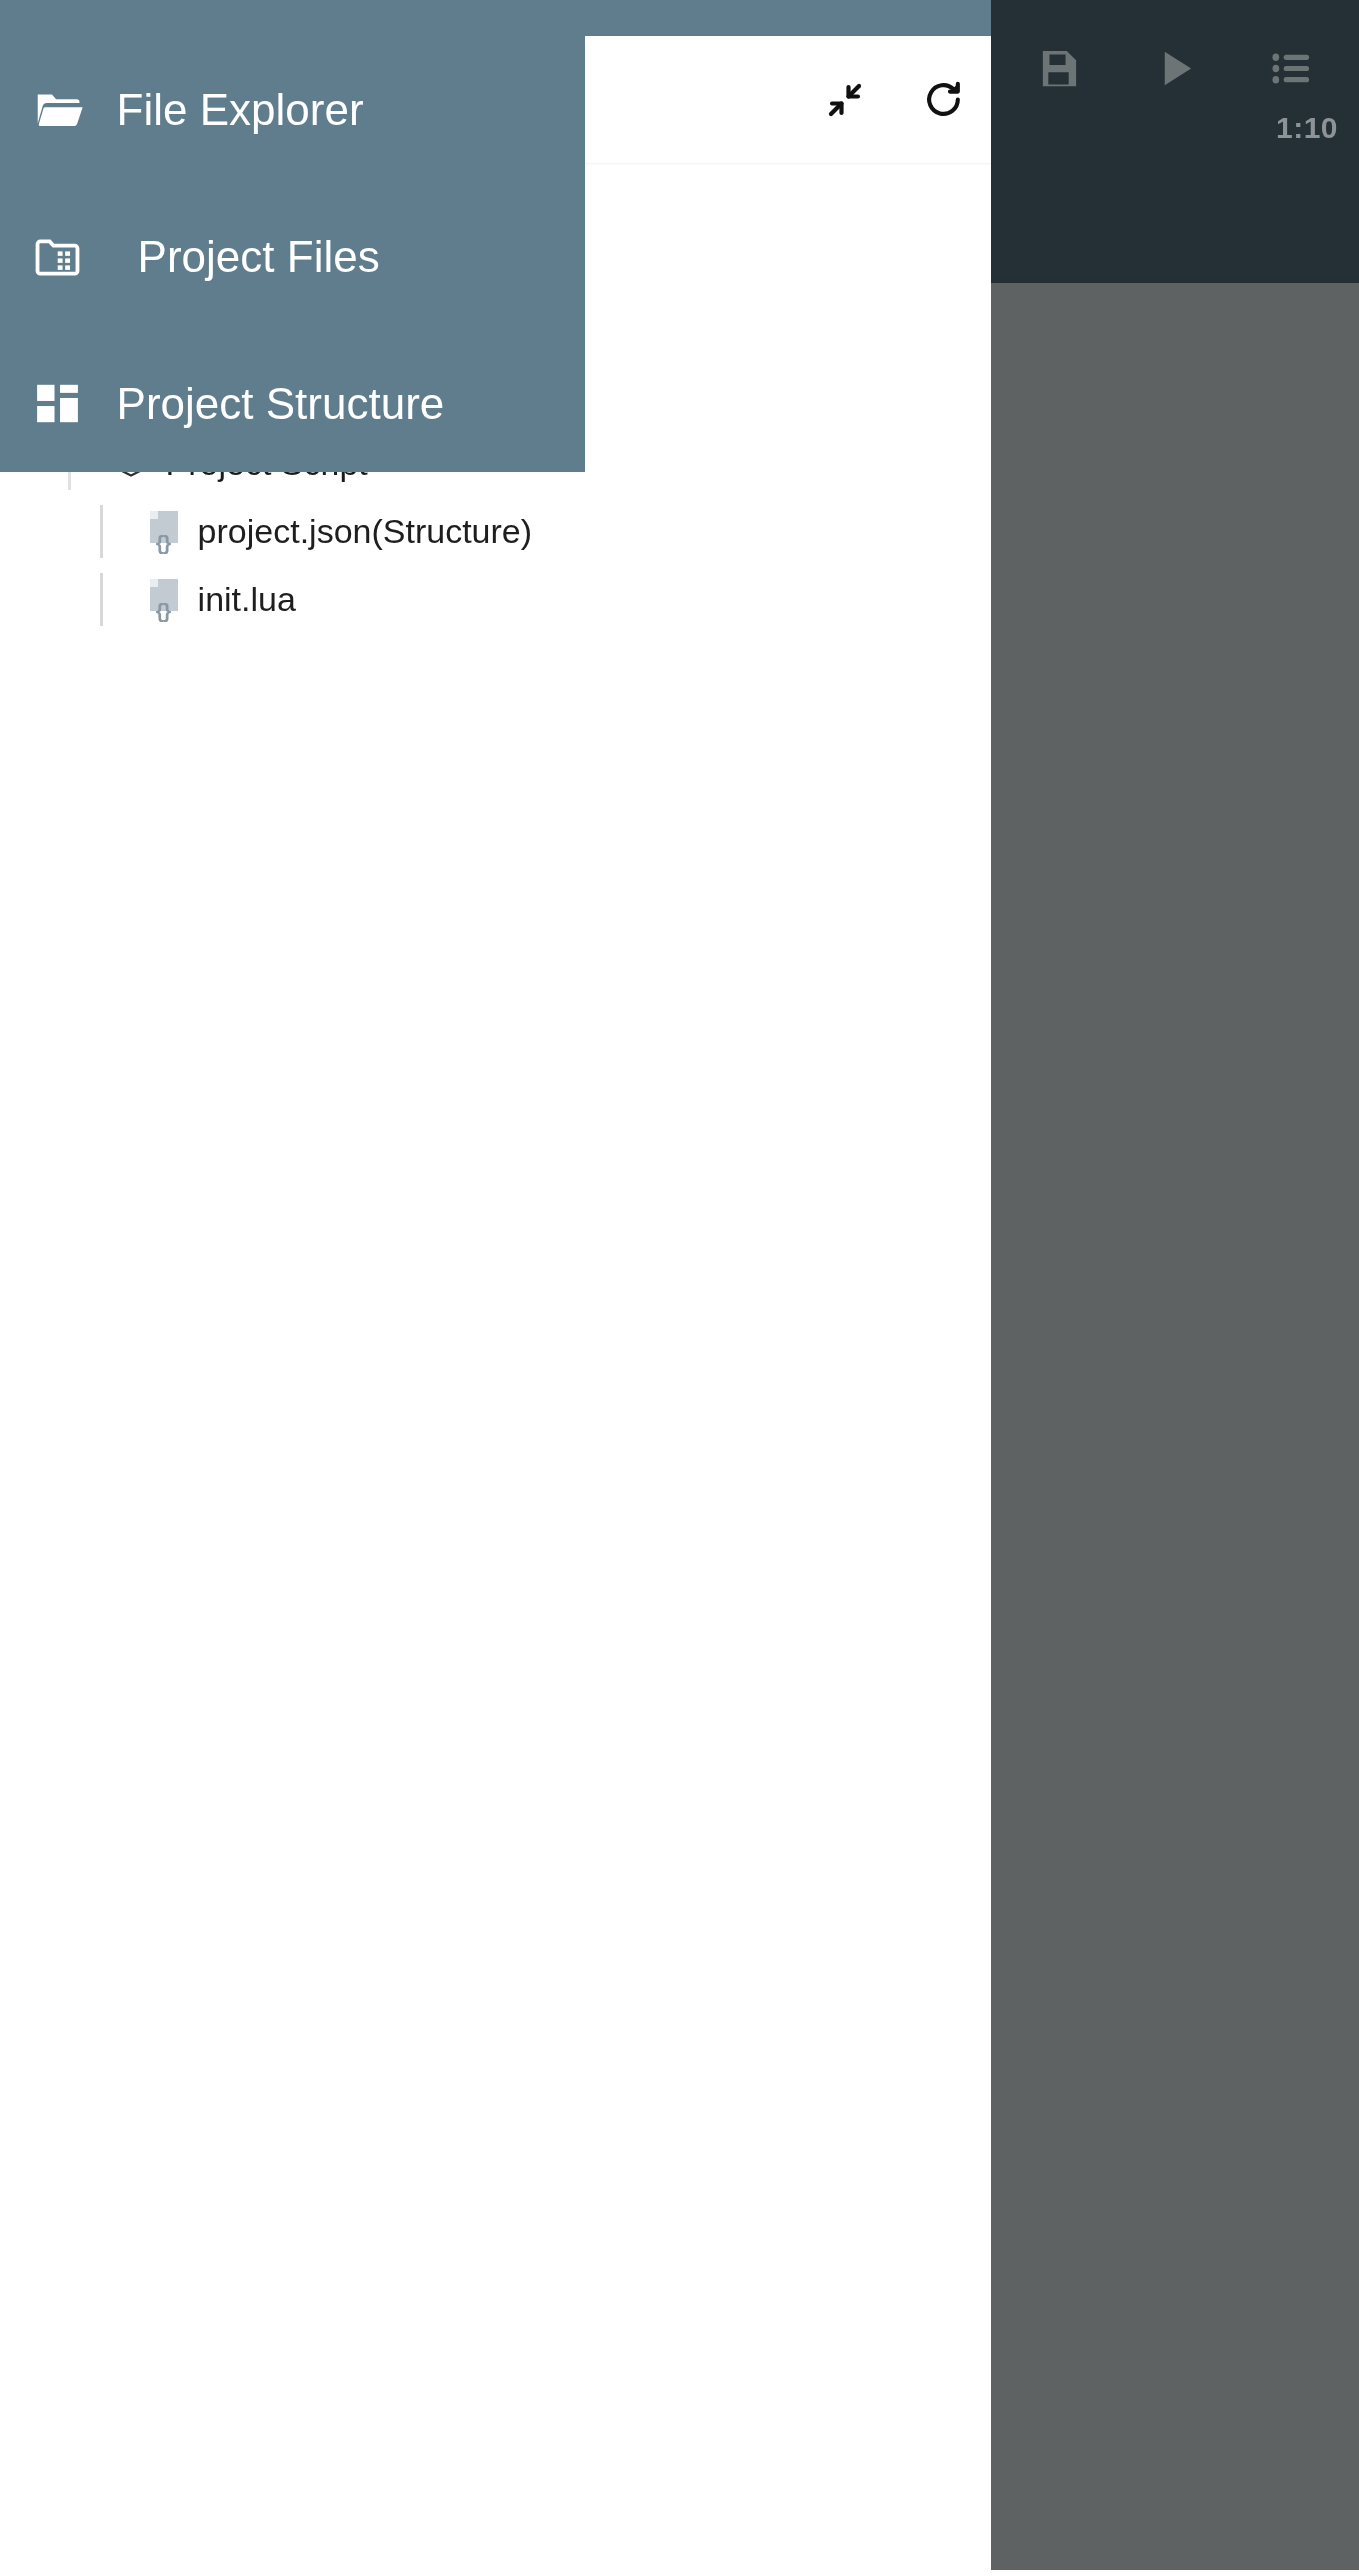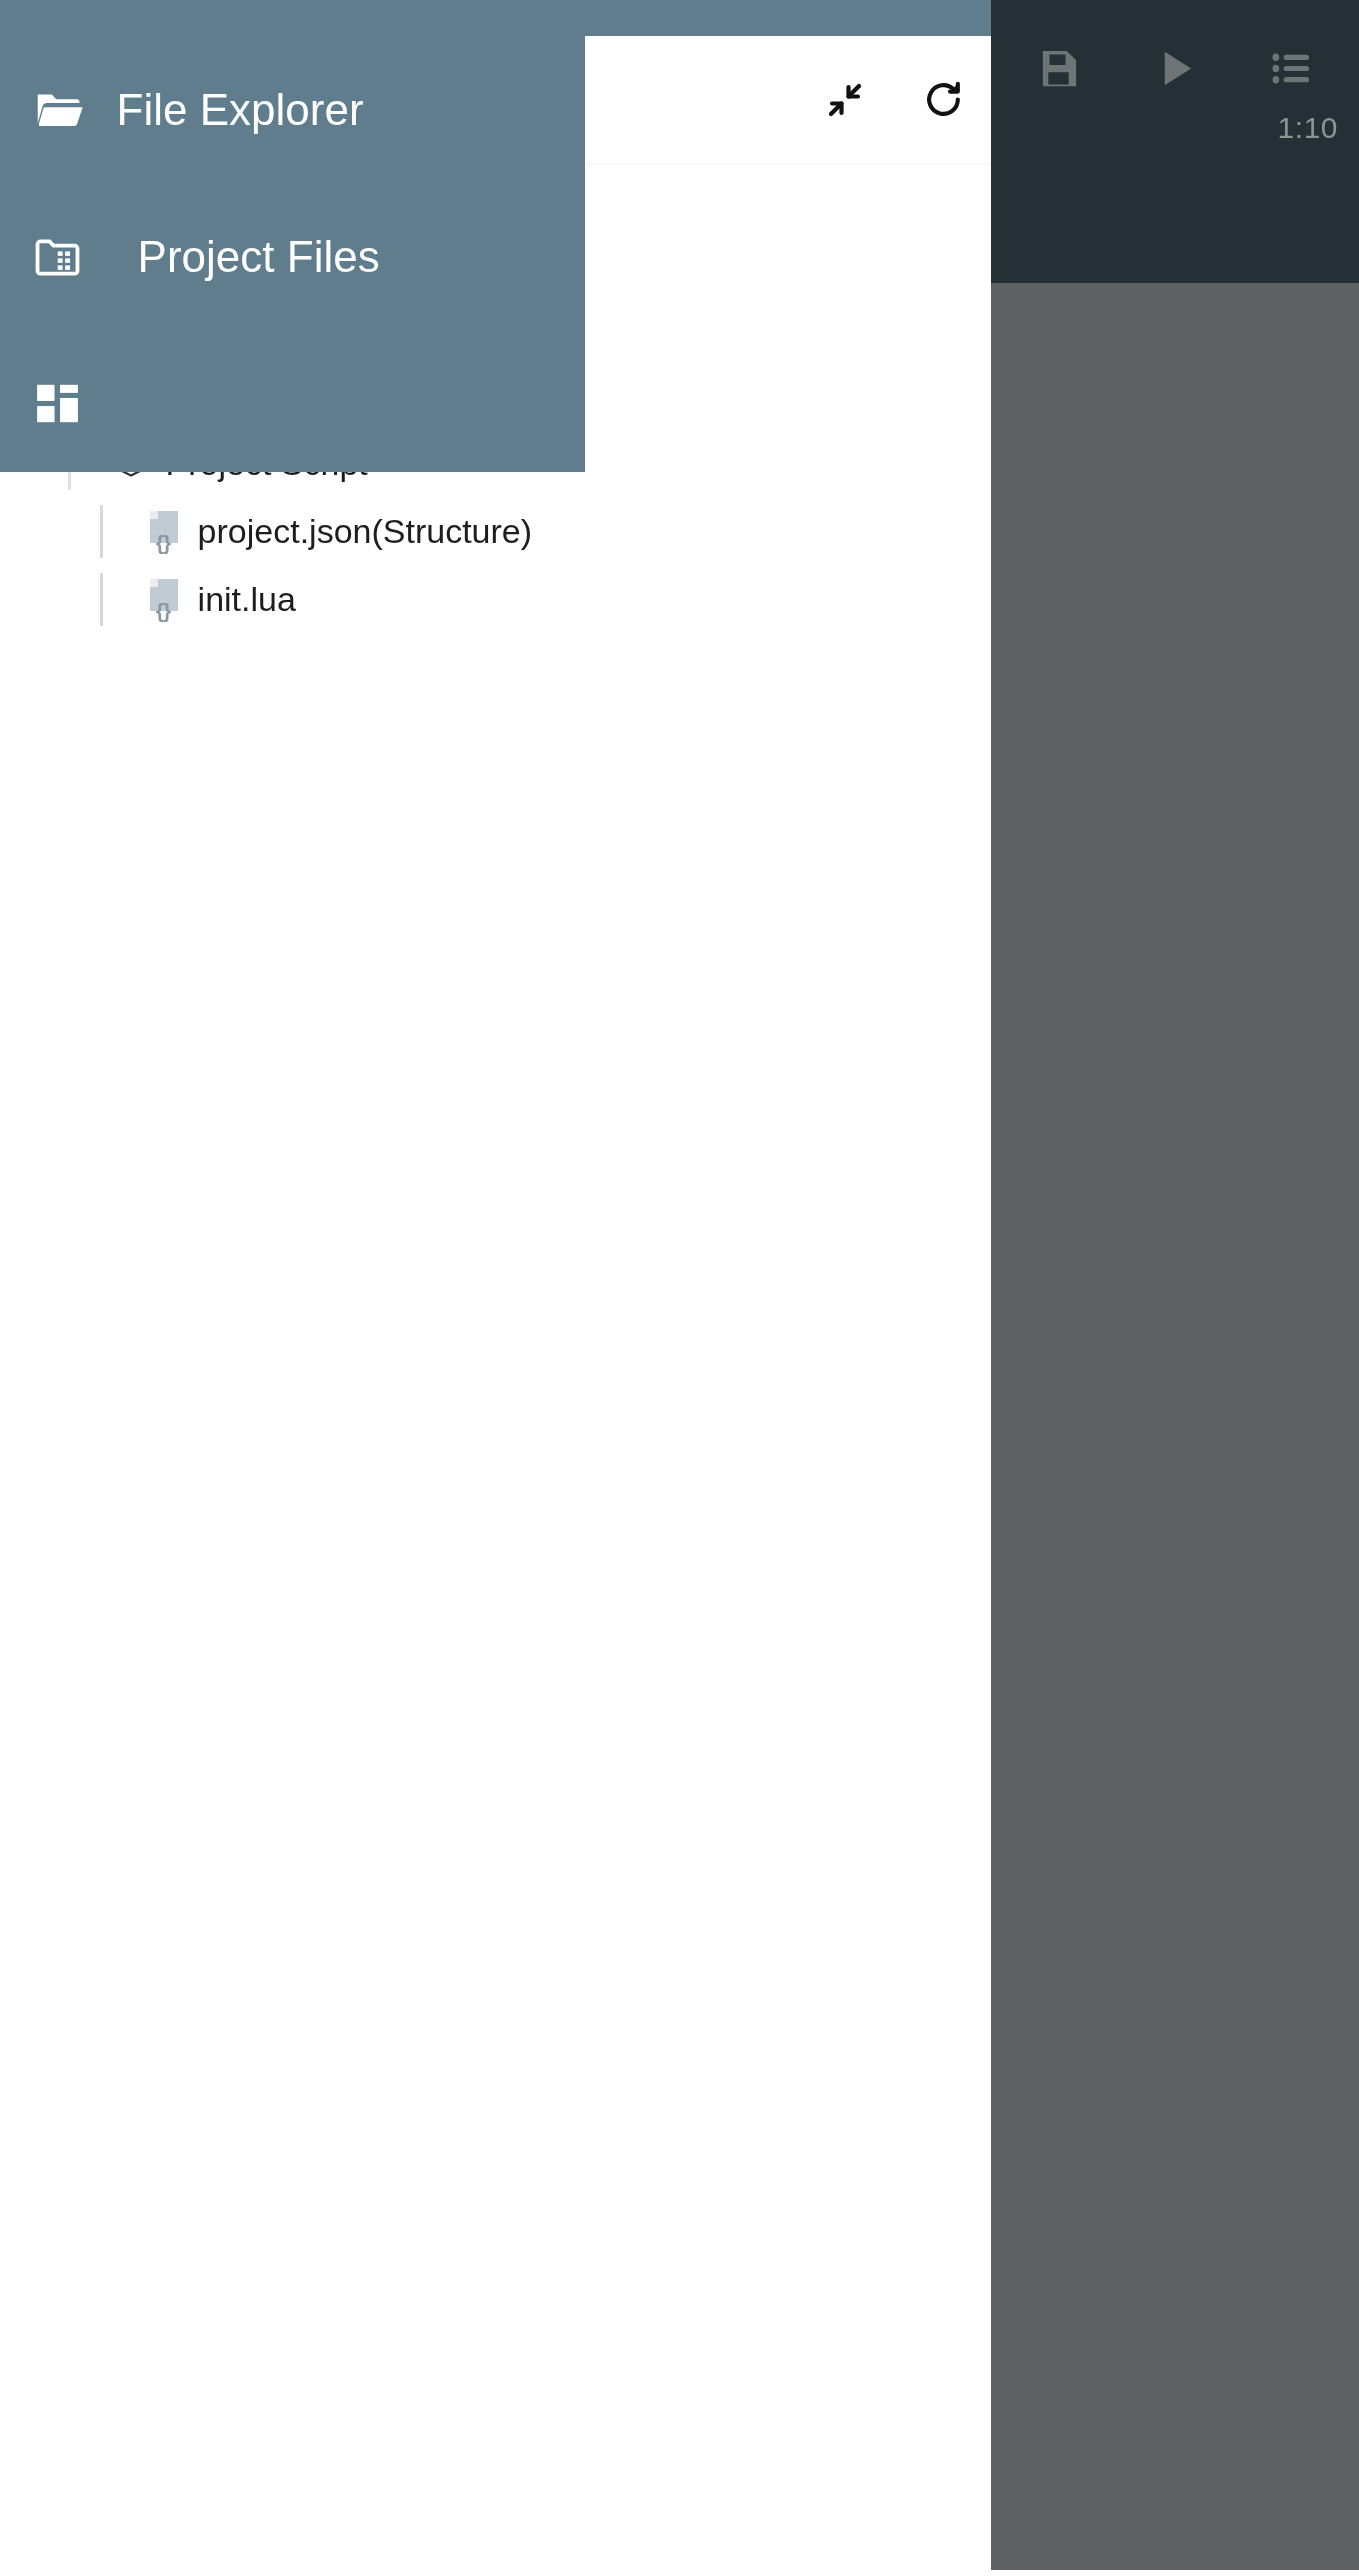--- a/index.html
+++ b/index.html
@@ -200,20 +200,21 @@
     position: absolute;
     left: 991px; top: 0;
     width: 368px; height: 2570px;
     background: #5f6262;
   }
   .rp-header {
     position: absolute;
     left: 0; top: 0;
     width: 368px; height: 283px;
     background: #243036;
+    font-weight: bold;
   }
   .rp-icons {
     position: absolute;
     left: 0; top: 26.4px;
     width: 368px; height: 85px;
     display: flex;
     align-items: center;
     justify-content: space-around;
     padding: 0 9.4px;
   }
@@ -392,20 +393,21 @@
 
     <div class="ov-item">
       <div class="ov-ico">
         <svg width="51" height="51" viewBox="0 0 24 24" fill="currentColor">
           <rect x="2.4" y="3.2" width="8.2" height="7.6"></rect>
           <rect x="2.4" y="13.2" width="8.2" height="7.6"></rect>
           <rect x="13.2" y="3.2" width="8.4" height="3.8"></rect>
           <rect x="13.2" y="9.4" width="8.4" height="11.4"></rect>
         </svg>
       </div>
+      <span class="ov-label">Project Structure</span>
     </div>
 
   </div>
 
   <div class="right-panel">
     <div class="rp-header">
 
       <div class="rp-icons">
         <div class="rp-ico">
           <svg width="47" height="47" viewBox="0 0 24 24" fill="currentColor">

